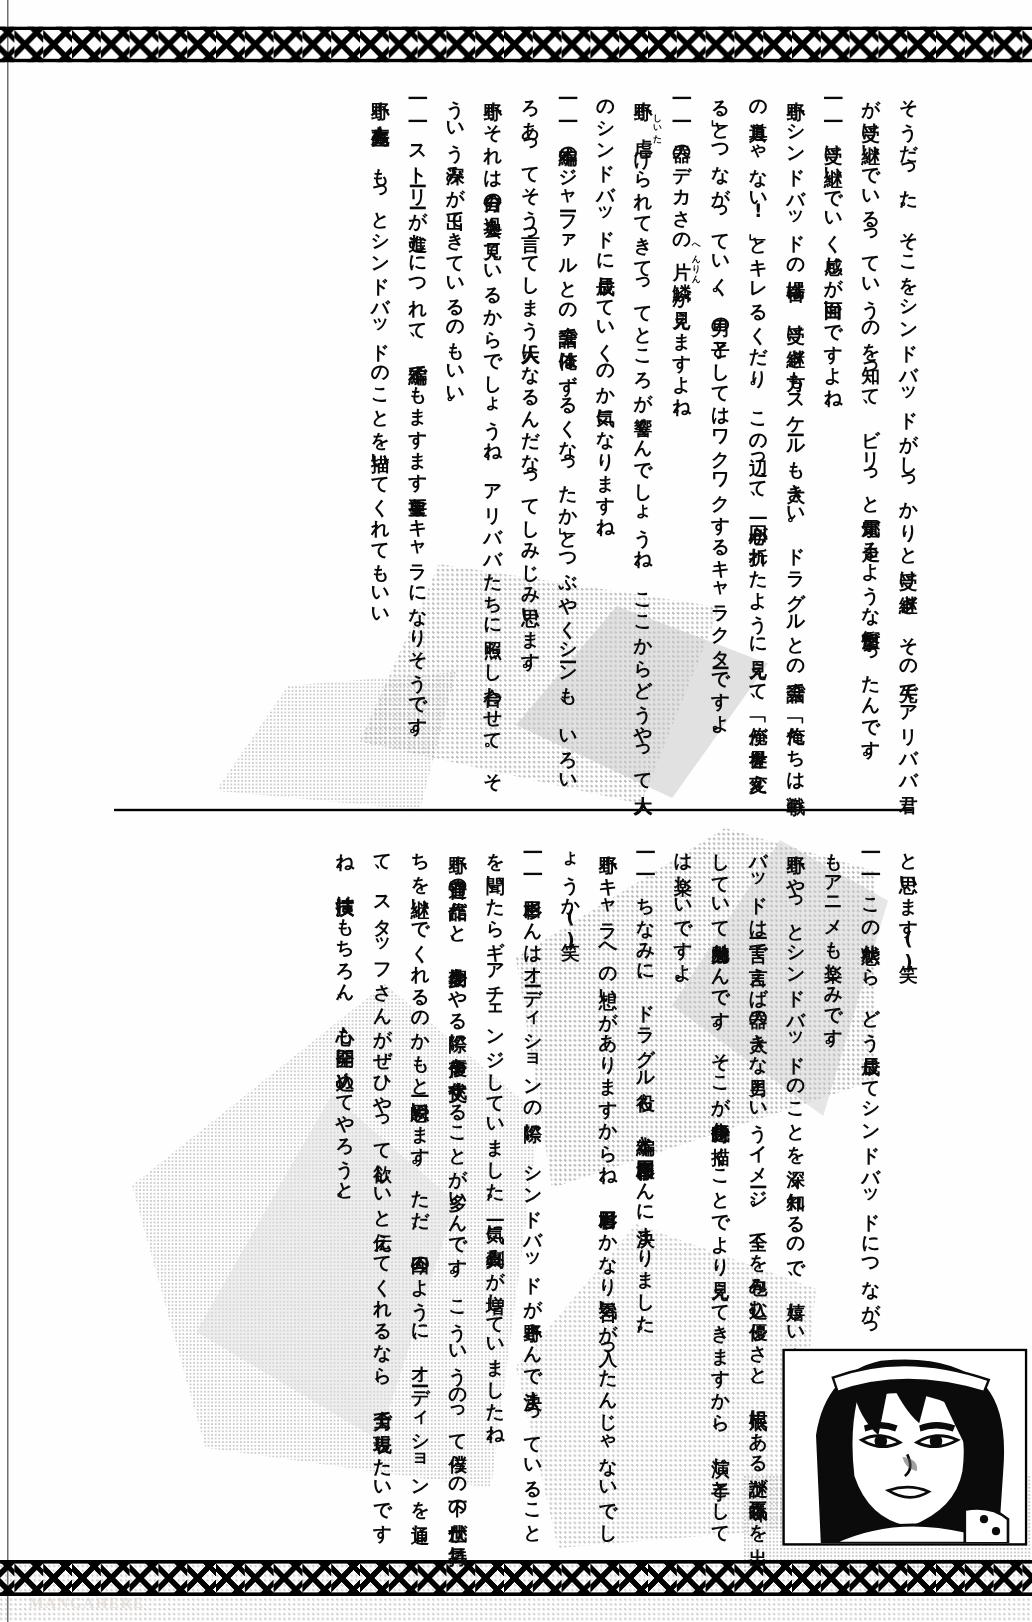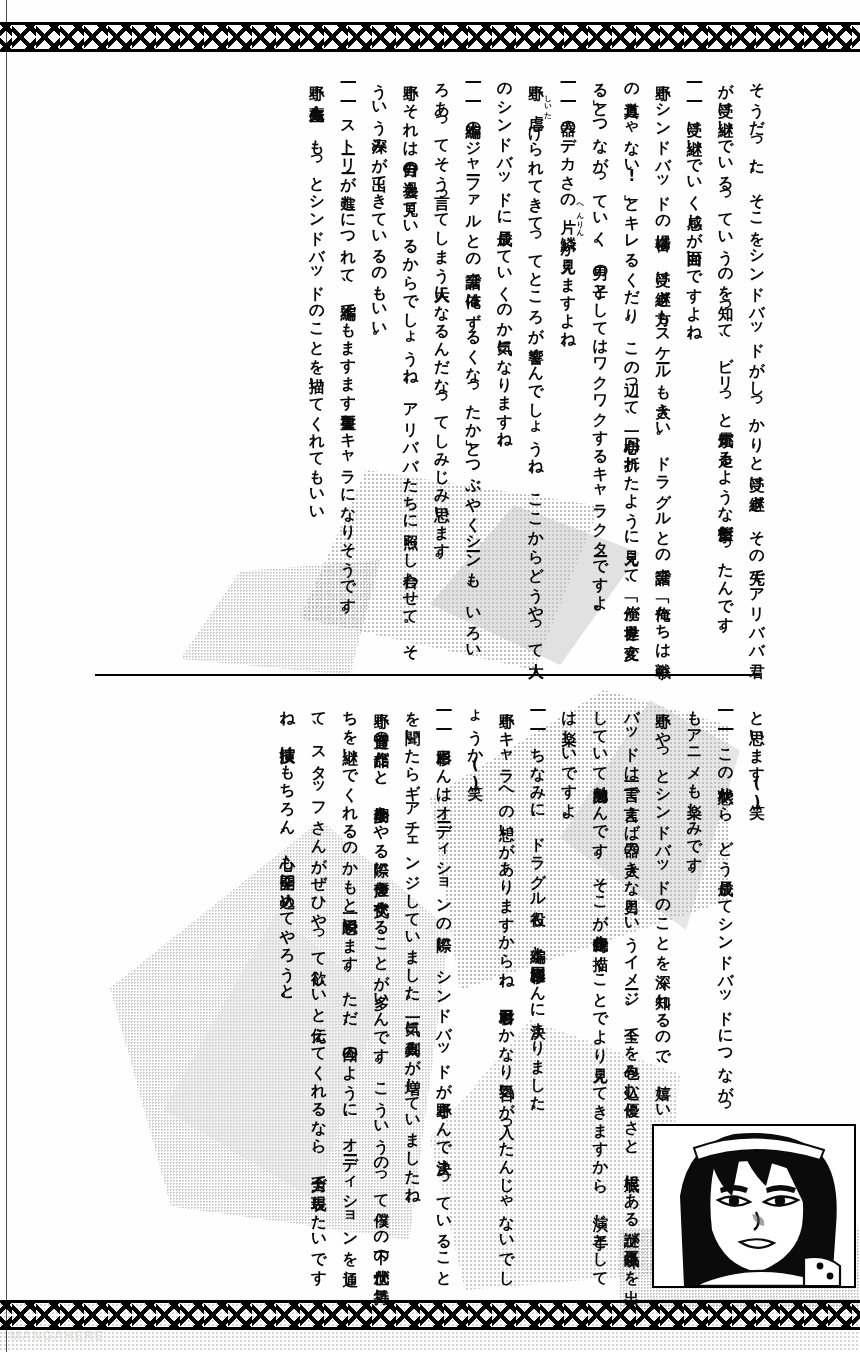--- a/index.html
+++ b/index.html
@@ -83,24 +83,24 @@
 
   
   #manga-panel{
     position:absolute;left:652px;top:1124px;width:200px;height:160px;
     border:2px solid #000;background:#fff;overflow:hidden;
   }
   #manga-panel svg{display:block;width:100%;height:100%;}
 
   
   #watermark{
-    position:absolute;left:10px;top:1328px;width:300px;height:18px;
+    position:absolute;left:24px;top:1328px;width:300px;height:18px;
     font-size:13px;font-weight:700;letter-spacing:1px;
     color:#d9cfc6;opacity:.55;white-space:nowrap;
-    font-family:Liberation Sans, sans-serif;
+    font-family:Liberation Serif, serif;
   }
 </style>
 </head>
 <body>
 
 <div id="page">
 
   <div class="spine"></div>
 
   <div class="tone dots" style="left:300px;top:470px;width:300px;height:200px;opacity:.55;

